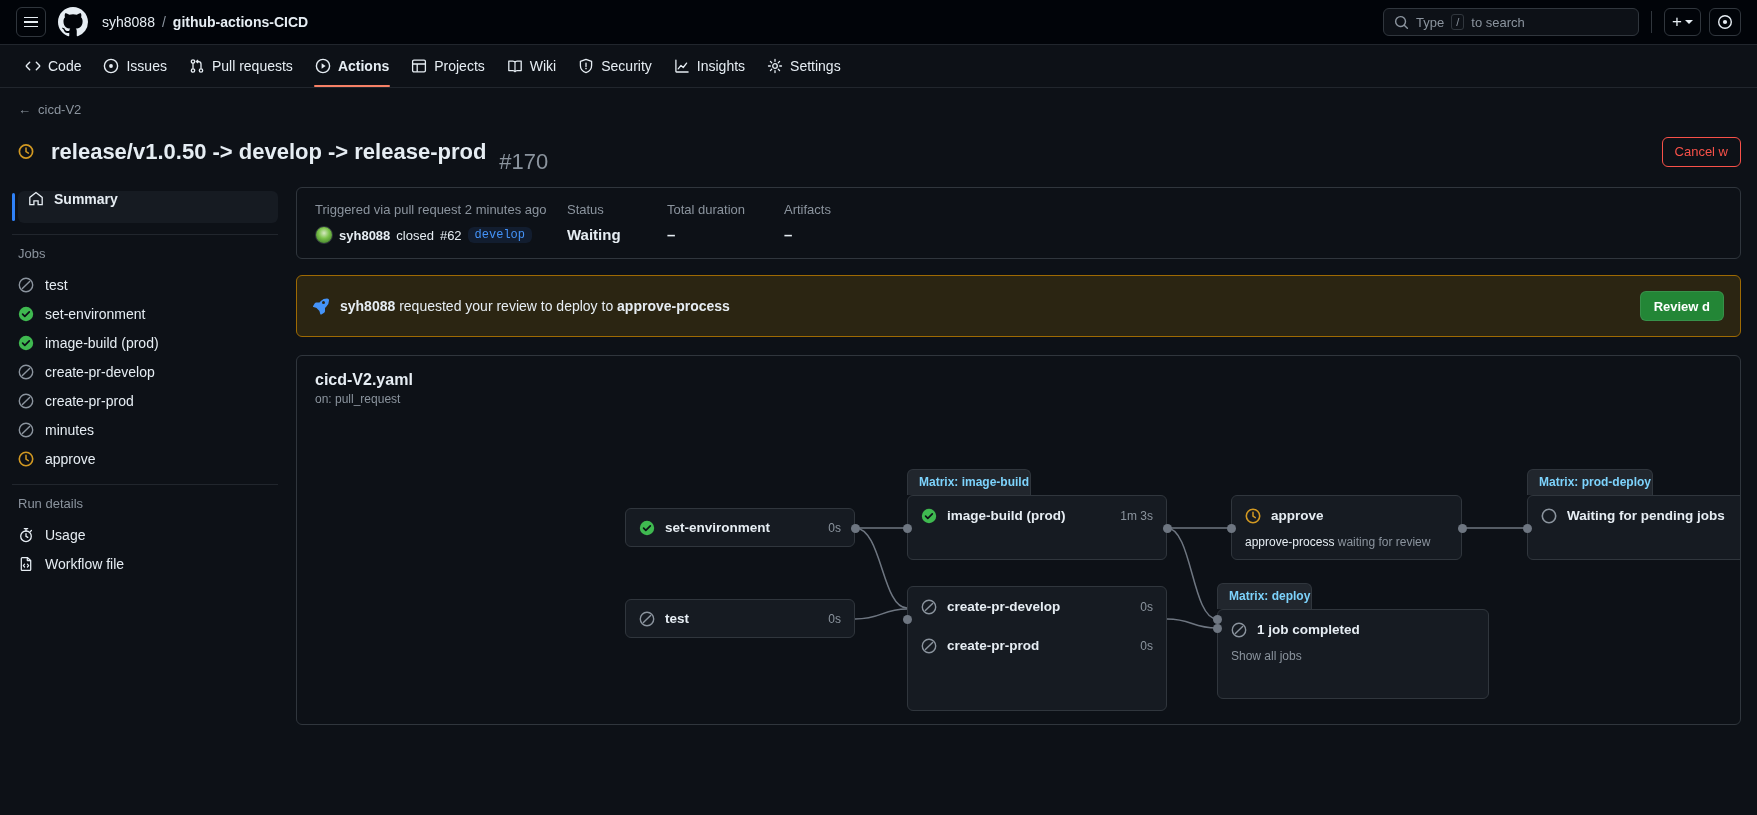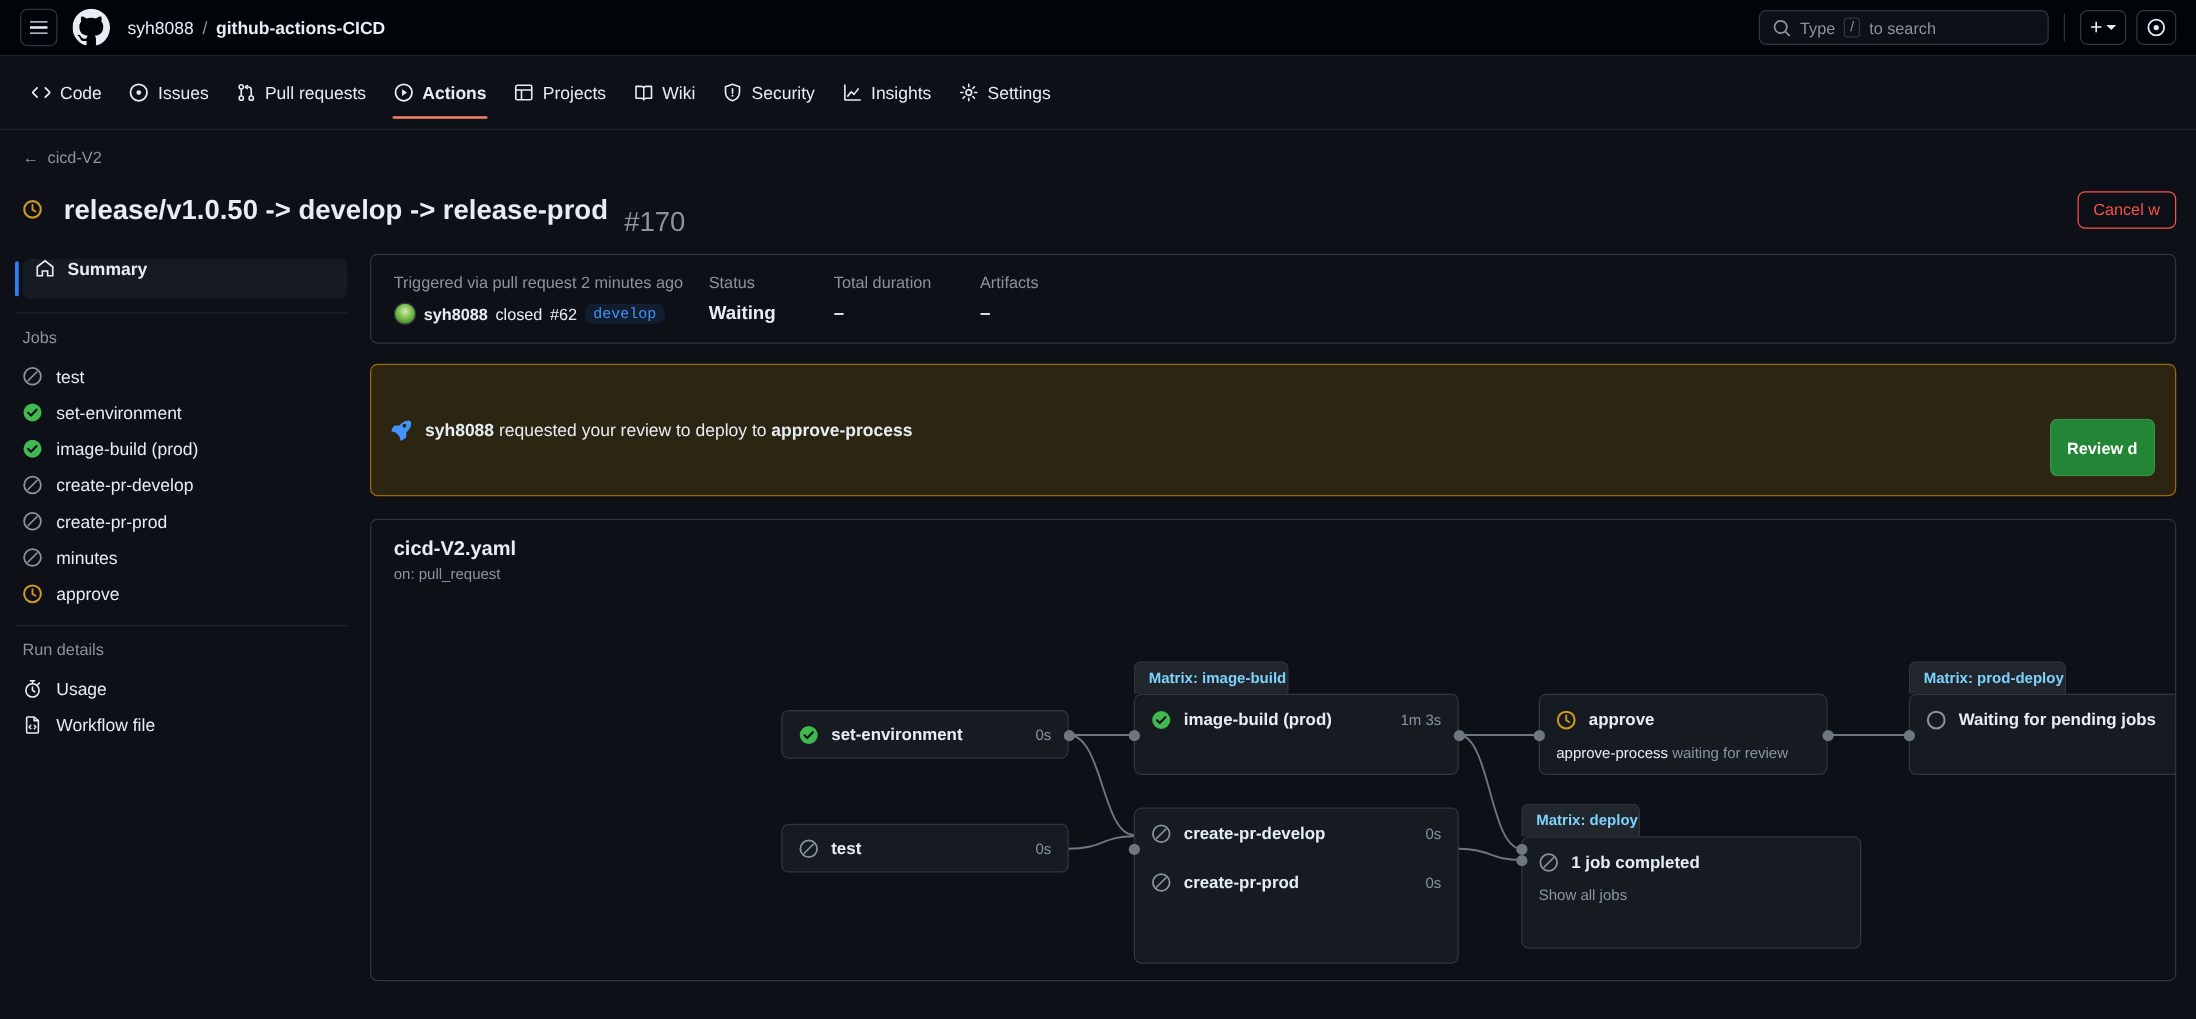--- a/index.html
+++ b/index.html
@@ -27,41 +27,41 @@
   }
   .hamburger span { display: block; width: 14px; height: 1.5px; background: #e6edf3; }
   .gh-logo { margin-left: 12px; width: 32px; height: 32px; display:flex; align-items:center; }
   .gh-logo svg { fill: #e6edf3; }
   .crumbs { margin-left: 12px; display: flex; align-items: center; gap: 7px; font-size: 14px; }
   .crumbs .owner { color: #e6edf3; }
   .crumbs .sep { color: #8b949e; }
   .crumbs .repo { color: #e6edf3; font-weight: bold; }
   .topbar-right { margin-left: auto; display: flex; align-items: center; gap: 8px; }
   .searchbox {
-    width: 232px; height: 28px;
+    width: 256px; height: 28px;
     border: 1px solid #30363d; border-radius: 6px;
     display: flex; align-items: center; gap: 7px;
     padding: 0 10px; background: #0d1117;
     font-size: 13px; color: #8b949e; cursor: text;
   }
   .searchbox .slash-key {
     border: 1px solid #30363d; border-radius: 3px;
     padding: 0px 4px; font-size: 11px; line-height: 14px; color: #8b949e;
   }
   .vdivider { width: 1px; height: 22px; background: #30363d; margin: 0 4px; }
   .icon-btn {
     height: 28px; border: 1px solid #30363d; border-radius: 6px;
     display: flex; align-items: center; justify-content: center;
     gap: 3px; padding: 0 7px; cursor: pointer; color: #e6edf3;
   }
   .caret { width:0;height:0;border-left:4px solid transparent;border-right:4px solid transparent;border-top:4px solid #e6edf3; }
 
   
   .reponav {
-    height: 59px; display: flex; align-items: center;
+    height: 43px; display: flex; align-items: center;
     gap: 4px; padding: 0 16px;
     background: #0d1117; border-bottom: 1px solid #21262d;
   }
   .navitem {
     display: flex; align-items: center; gap: 7px;
     padding: 0 9px; height: 42px; font-size: 14px;
     color: #e6edf3; cursor: pointer; position: relative;
   }
   .navitem .nv-ico { display:flex; width:16px; height:16px; align-items:center; justify-content:center; }
   .navitem.active { font-weight: bold; }
@@ -140,24 +140,24 @@
   }
 
   .review-banner {
     margin-top: 16px; border: 1px solid #9e6a03; border-radius: 6px;
     background: #2b2512; padding: 15px 16px;
     display: flex; align-items: center; gap: 11px;
   }
   .review-text { font-size: 14px; color: #e6edf3; }
   .review-text b { font-weight: bold; }
   .review-btn {
-    margin-left: auto; height: 46px; padding: 0 13px;
+    margin-left: auto; height: 30px; padding: 0 13px;
     background: #238636; border: 1px solid rgba(240,246,252,0.1);
     border-radius: 6px; color: #fff; font-size: 13px; font-weight: bold;
-    display: flex; align-items: center; cursor: pointer; white-space: nowrap; margin-top: 28px;
+    display: flex; align-items: center; cursor: pointer; white-space: nowrap;
   }
 
   
   .graph-card { margin-top: 18px; height: 370px; position: relative; overflow: hidden; }
   .graph-title { font-size: 16px; font-weight: bold; padding: 15px 0 0 18px; }
   .graph-sub { font-size: 12px; color: #8b949e; padding: 3px 0 0 18px; }
   .canvas { position: absolute; inset: 0; }
 
   .node {
     position: absolute; border: 1px solid #30363d; border-radius: 6px;

